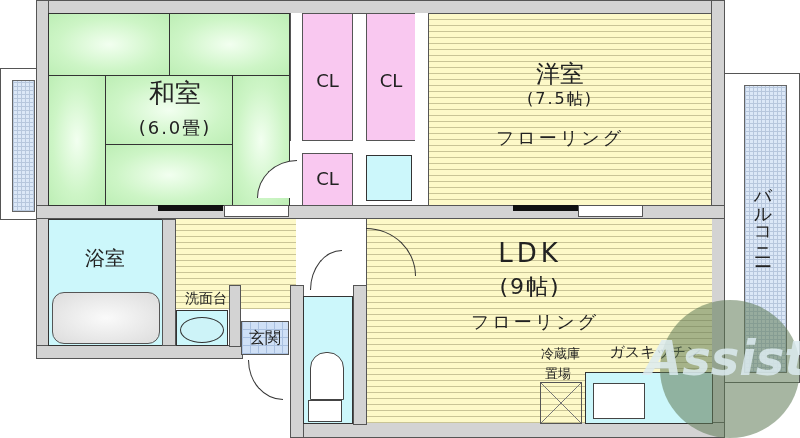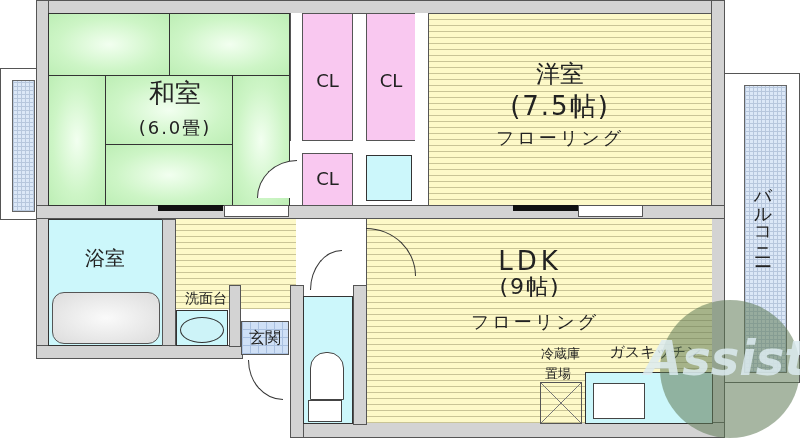--- a/index.html
+++ b/index.html
@@ -43,21 +43,21 @@
 <div class="abs cl" style="left:366px;top:13px;width:50px;height:128px;"></div>
 <div class="lbl" style="left:366px;top:70px;width:50px;font-size:18px;">CL</div>
 <div class="abs" style="left:415px;top:13px;width:13px;height:128px;background:#fff;"></div>
 <div class="abs cl" style="left:302px;top:153px;width:51px;height:53px;"></div>
 <div class="lbl" style="left:302px;top:168px;width:51px;font-size:18px;">CL</div>
 <div class="abs aqua" style="left:366px;top:155px;width:46px;height:46px;"></div>
 <div class="abs" style="left:257px;top:160px;width:40px;height:38px;border:1px solid #333;border-radius:100% 0 0 0;border-right:none;border-bottom:none;background:#fff;"></div>
 
 <div class="abs floor" style="left:428px;top:13px;width:284px;height:193px;border:1px solid #555;"></div>
 <div class="lbl" style="left:500px;top:58px;width:120px;font-size:24px;">洋室</div>
-<div class="lbl" style="left:480px;top:89px;width:160px;font-size:26px;letter-spacing:2px;">(7.5帖)</div>
+<div class="lbl" style="left:480px;top:89px;width:160px;font-size:16px;letter-spacing:2px;">(7.5帖)</div>
 <div class="lbl" style="left:475px;top:126px;width:170px;font-size:18px;letter-spacing:3px;">フローリング</div>
 
 <div class="abs win-black" style="left:158px;top:205px;width:65px;height:6px;"></div>
 <div class="abs win-white" style="left:224px;top:205px;width:65px;height:12px;"></div>
 <div class="abs win-black" style="left:513px;top:205px;width:65px;height:6px;"></div>
 <div class="abs win-white" style="left:578px;top:205px;width:65px;height:12px;"></div>
 
 <div class="abs" style="left:724px;top:73px;width:76px;height:310px;border:1px solid #555;background:#fff;"></div>
 <div class="abs balc" style="left:744px;top:85px;width:43px;height:288px;"></div>
 <div class="lbl" style="left:755px;top:175px;width:20px;font-size:18px;writing-mode:vertical-rl;">バルコニー</div>
@@ -79,21 +79,21 @@
 <div class="abs wall" style="left:290px;top:285px;width:14px;height:153px;"></div>
 <div class="abs aqua" style="left:303px;top:296px;width:50px;height:128px;"></div>
 <div class="abs" style="left:310px;top:352px;width:34px;height:48px;border:1px solid #444;border-radius:16px 16px 0 0;background:#fff;"></div>
 <div class="abs" style="left:308px;top:400px;width:34px;height:22px;border:1px solid #444;background:#fff;"></div>
 <div class="abs wall" style="left:353px;top:285px;width:14px;height:140px;"></div>
 <div class="abs" style="left:310px;top:250px;width:32px;height:40px;border:1px solid #333;border-radius:100% 0 0 0;border-right:none;border-bottom:none;"></div>
 
 <div class="abs floor" style="left:366px;top:219px;width:346px;height:204px;border-left:1px solid #555;"></div>
 <div class="abs" style="left:353px;top:228px;width:13px;height:48px;background:#fff;"></div>
 <div class="abs" style="left:366px;top:228px;width:50px;height:48px;border:1px solid #333;border-radius:0 100% 0 0;border-left:none;border-bottom:none;"></div>
-<div class="lbl" style="left:470px;top:238px;width:120px;font-size:26px;letter-spacing:4px;margin-top:8px;">LDK</div>
+<div class="lbl" style="left:470px;top:238px;width:120px;font-size:26px;letter-spacing:4px;">LDK</div>
 <div class="lbl" style="left:470px;top:272px;width:120px;font-size:22px;letter-spacing:2px;">(9帖)</div>
 <div class="lbl" style="left:450px;top:310px;width:170px;font-size:18px;letter-spacing:3px;">フローリング</div>
 <div class="lbl" style="left:530px;top:345px;width:50px;font-size:13px;text-align:right;">冷蔵庫</div>
 <div class="lbl" style="left:538px;top:365px;width:40px;font-size:13px;">置場</div>
 <div class="lbl" style="left:598px;top:343px;width:115px;font-size:15px;">ガスキッチン</div>
 <div class="abs" style="left:540px;top:382px;width:42px;height:42px;border:1px solid #555;background:linear-gradient(45deg,transparent 49%,#777 50%,transparent 51%),linear-gradient(-45deg,transparent 49%,#777 50%,transparent 51%);"></div>
 <div class="abs aqua" style="left:585px;top:372px;width:128px;height:52px;"></div>
 <div class="abs" style="left:593px;top:383px;width:52px;height:36px;border:1px solid #444;background:#fff;"></div>
 
 <div class="abs" style="left:660px;top:300px;width:140px;height:138px;border-radius:50%;background:rgba(95,122,85,0.55);"></div>

